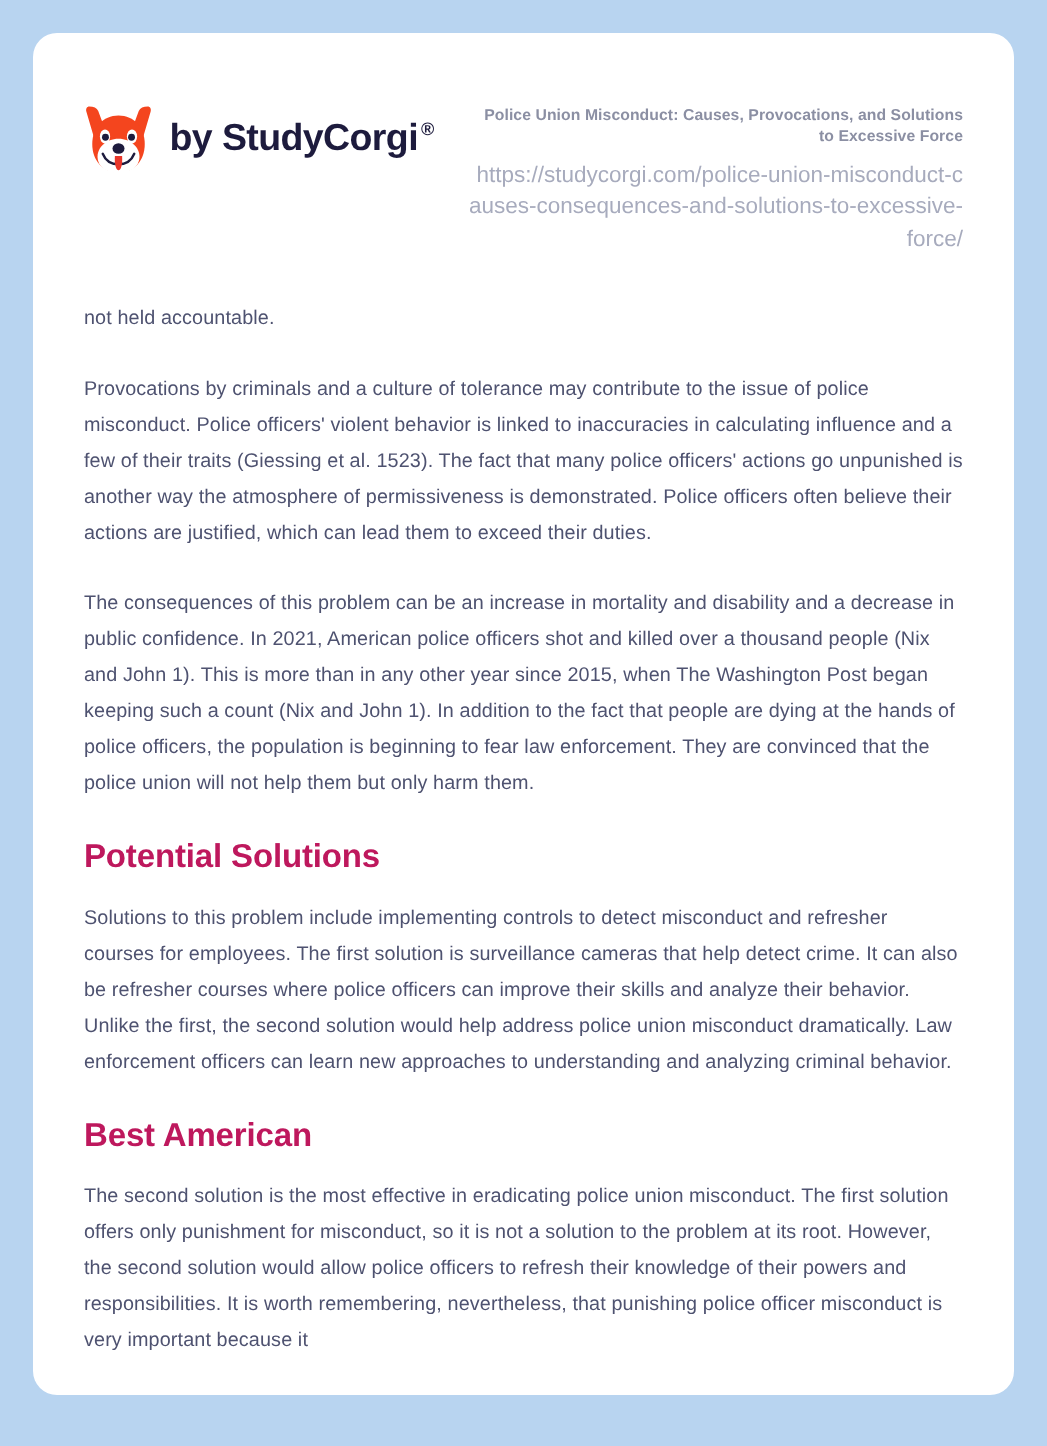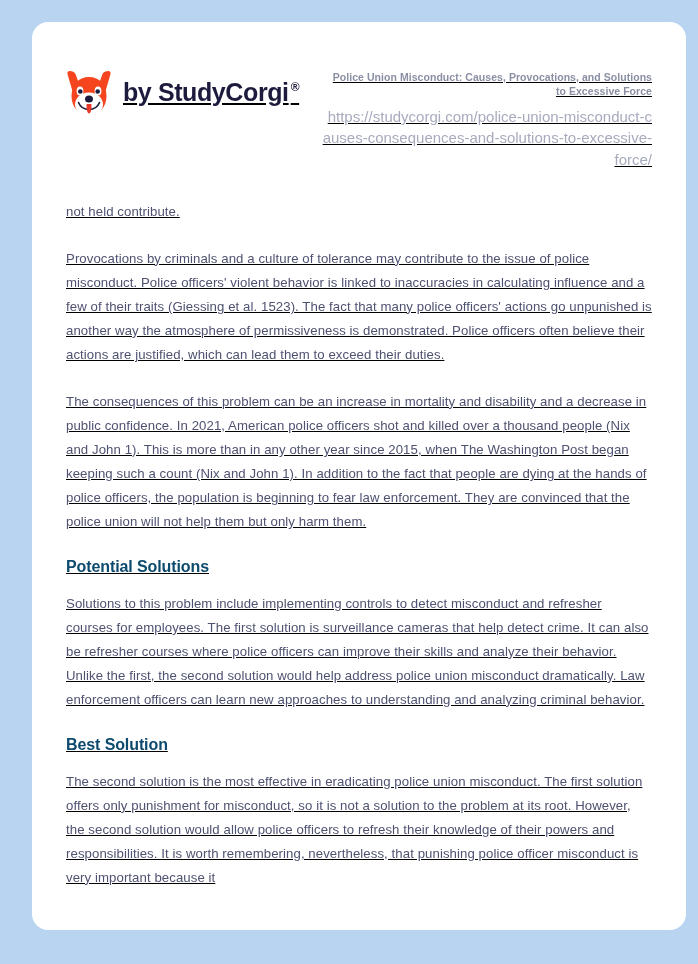--- a/index.html
+++ b/index.html
@@ -11,28 +11,27 @@
   body {
     width: 698px;
     height: 964px;
     background: #b8d4f0;
     font-family: "Liberation Sans", sans-serif;
     overflow: hidden;
   }
 
   .page-card {
     position: absolute;
-    left: 32px;
+    left: 22px;
     top: 22px;
     width: 654px;
     height: 908px;
     background: #ffffff;
     border-radius: 16px;
     overflow: hidden;
-    text-decoration: underline;
   }
 
   
   .doc-header {
     display: flex;
     align-items: flex-start;
     justify-content: space-between;
     padding: 42px 34px 0 34px;
   }
 
@@ -99,23 +98,23 @@
     font-size: 13.2px;
     line-height: 1.82;
     color: #4e5270;
     margin: 0 0 23px 0;
     letter-spacing: 0.08px;
   }
 
   .para:last-child { margin-bottom: 0; }
 
   .section-heading {
-    font-size: 16px;
+    font-size: 22px;
     font-weight: bold;
-    color: #0c4a6e;
+    color: #be185d;
     margin: 18px 0 14px 0;
     letter-spacing: -0.1px;
     line-height: 1.3;
   }
 
   .para + .section-heading { margin-top: 18px; }
 </style>
 </head>
 <body>
 
@@ -150,22 +149,22 @@
     </div>
 
     <div class="header-meta">
       <p class="header-title">Police Union Misconduct: Causes, Provocations, and Solutions to Excessive Force</p>
       <p class="header-url">https://studycorgi.com/police-union-misconduct-causes-consequences-and-solutions-to-excessive-force/</p>
     </div>
 
   </div>
 
   <div class="doc-body" id="doc-body">
-      <p class="para">not held contribute.</p>
+      <p class="para">not held accountable.</p>
       <p class="para">Provocations by criminals and a culture of tolerance may contribute to the issue of police misconduct. Police officers' violent behavior is linked to inaccuracies in calculating influence and a few of their traits (Giessing et al. 1523). The fact that many police officers' actions go unpunished is another way the atmosphere of permissiveness is demonstrated. Police officers often believe their actions are justified, which can lead them to exceed their duties.</p>
       <p class="para">The consequences of this problem can be an increase in mortality and disability and a decrease in public confidence. In 2021, American police officers shot and killed over a thousand people (Nix and John 1). This is more than in any other year since 2015, when The Washington Post began keeping such a count (Nix and John 1). In addition to the fact that people are dying at the hands of police officers, the population is beginning to fear law enforcement. They are convinced that the police union will not help them but only harm them.</p>
       <h2 class="section-heading">Potential Solutions</h2>
       <p class="para">Solutions to this problem include implementing controls to detect misconduct and refresher courses for employees. The first solution is surveillance cameras that help detect crime. It can also be refresher courses where police officers can improve their skills and analyze their behavior. Unlike the first, the second solution would help address police union misconduct dramatically. Law enforcement officers can learn new approaches to understanding and analyzing criminal behavior.</p>
-      <h2 class="section-heading">Best Solution</h2>
+      <h2 class="section-heading">Best American</h2>
       <p class="para">The second solution is the most effective in eradicating police union misconduct. The first solution offers only punishment for misconduct, so it is not a solution to the problem at its root. However, the second solution would allow police officers to refresh their knowledge of their powers and responsibilities. It is worth remembering, nevertheless, that punishing police officer misconduct is very important because it</p>
     </div>
 
 </div>
 
 </body></html>

